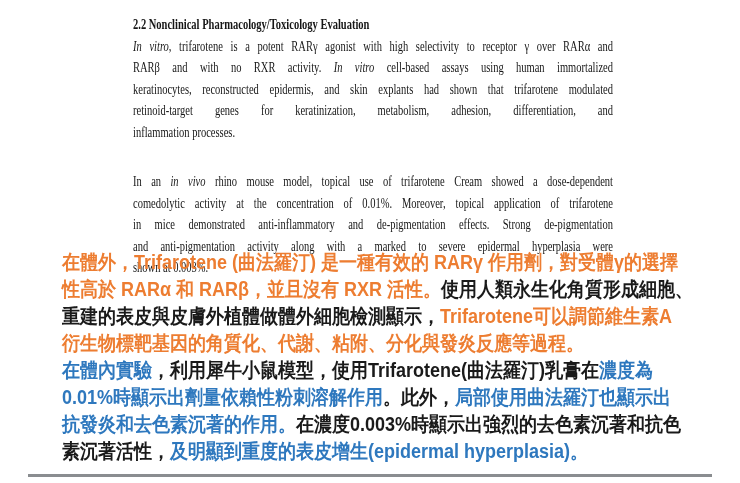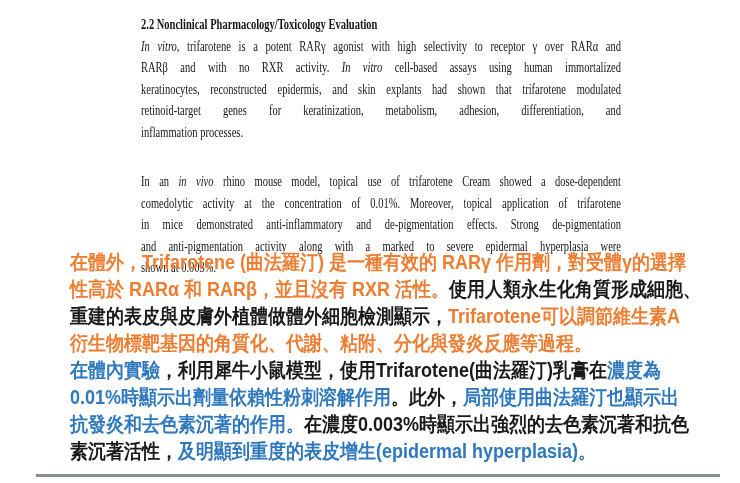--- a/index.html
+++ b/index.html
@@ -3,21 +3,20 @@
 <meta charset="utf-8">
 <style>
   html, body { margin: 0; padding: 0; background: #ffffff; }
   .page {
     position: relative;
     width: 712px;
     height: 483px;
     background: #ffffff;
     overflow: hidden;
     font-family: "Liberation Sans", sans-serif;
-    margin-left: 8px;
   }
 
   
   .en {
     position: absolute;
     left: 133px;
     top: 14px;
     width: 640px;
     transform: scaleX(0.75);
     transform-origin: 0 0;

